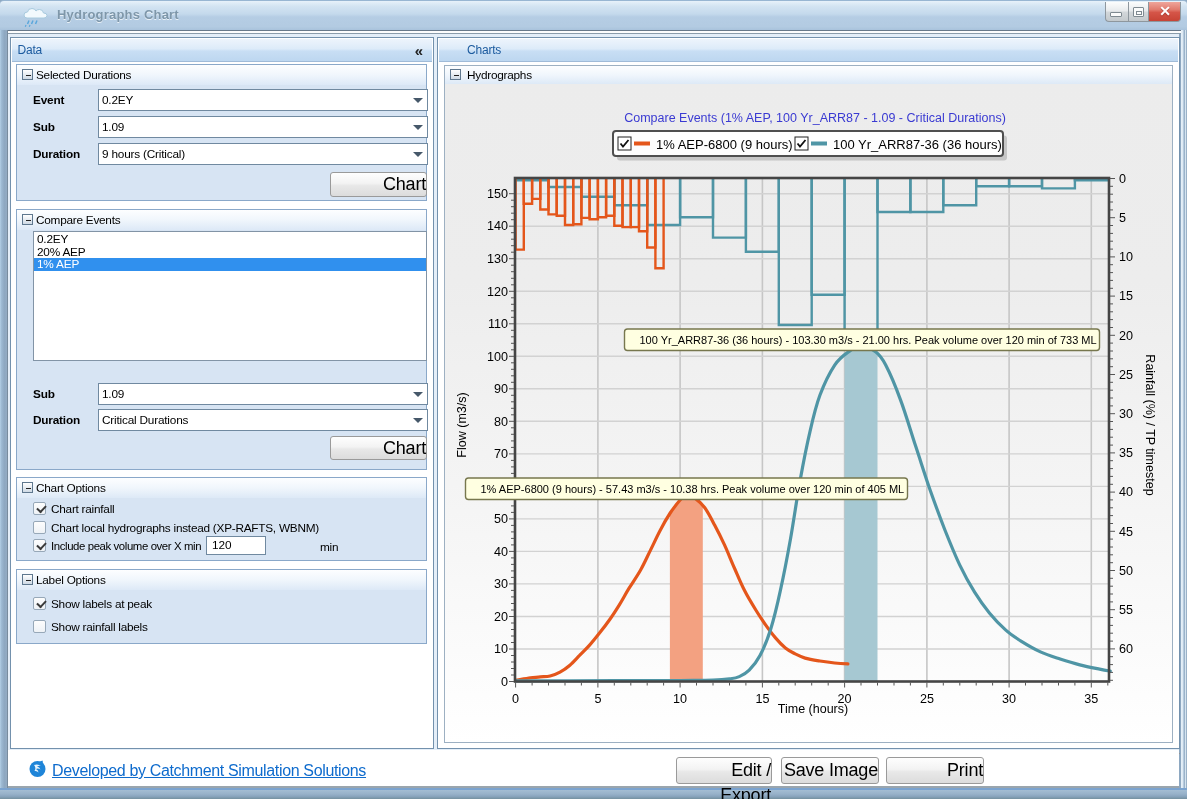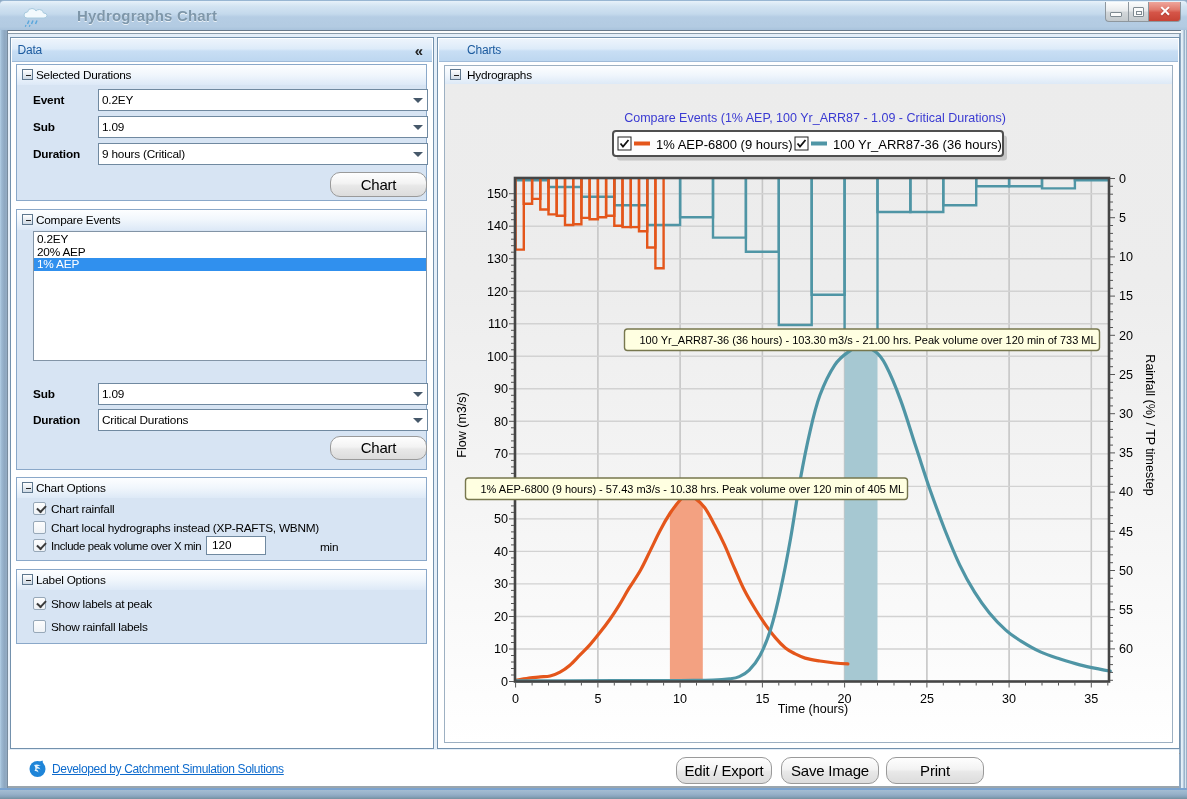--- a/index.html
+++ b/index.html
@@ -4,22 +4,22 @@
 <style>
 * { margin:0; padding:0; box-sizing:border-box; }
 html,body { width:1187px; height:799px; overflow:hidden; }
 body { font-family:"Liberation Sans", sans-serif; position:relative; background:#8ea8c1; }
 .abs { position:absolute; }
 
 
 #titlebar { left:0; top:0; width:1187px; height:30px; border-radius:4px 4px 0 0;
   background:linear-gradient(#e7f1fa 0%, #d3e4f2 18%, #c4d9ec 45%, #b5cde4 55%, #b3cbe2 88%, #a9c3dc 100%);
   border-top:1px solid #98b6d2; }
-#title-text { left:57px; top:7px; font-size:15px; font-weight:bold; color:#7e97aa; letter-spacing:0.2px;
-  text-shadow:0 1px 0 rgba(255,255,255,0.7);margin-left:20px; }
+#title-text { left:57px; top:7px; font-size:13px; font-weight:bold; color:#7e97aa; letter-spacing:0.2px;
+  text-shadow:0 1px 0 rgba(255,255,255,0.7); }
 #frame-l { left:0; top:30px; width:8px; height:758px; background:linear-gradient(90deg,#b4d0e6 0%,#9db9d2 20%,#8ea8c1 55%,#93abc3 86%,#63727e 100%); }
 #frame-r { left:1181px; top:30px; width:6px; height:758px; background:linear-gradient(90deg,#e8f1f8 0%,#dce9f4 30%,#8fa9c2 55%,#d5e4f0 75%,#7d98b2 100%); }
 #frame-b { left:0; top:788px; width:1187px; height:11px; background:linear-gradient(#7ba3cf 0%, #7ba3cf 14%, #a4bdd3 18%, #97b1c9 55%, #8aa5be 75%, #74909f 100%); }
 #client { left:8px; top:30px; width:1171px; height:758px; background:#e4eef8; }
 #sunken { left:2px; top:30px; width:1183px; height:4px; border-top:1.2px solid #68798a; border-bottom:1px solid #8a9cab; background:#fdfdfd; }
 
 
 .wbtn { top:2px; height:20px; border:1px solid #8e979e; border-top:none; }
 #btn-min { left:1105px; width:23px; border-radius:0 0 0 4px; border-right:none;
   background:linear-gradient(#fcfdfd 0%, #e8ebed 45%, #d2d7da 55%, #c3c9cd 100%); }
@@ -54,38 +54,38 @@
 .gicon::after { content:""; position:absolute; left:2.5px; top:4.5px; width:5px; height:1px; background:#222; }
 
 #grp-sel   { left:16px; top:64px;  width:411px; height:137px; }
 #grp-cmp   { left:16px; top:209px; width:411px; height:261px; }
 #grp-chopt { left:16px; top:477px; width:411px; height:84px; }
 #grp-lopt  { left:16px; top:569px; width:411px; height:75px; }
 
 .lbl { font-weight:bold; font-size:11.8px; letter-spacing:-0.2px; color:#000; }
 .combo { background:#fff; border:1px solid #7089a0; height:22px; font-size:11.8px; letter-spacing:-0.2px; color:#000; padding-left:3px; line-height:20px; }
 .carrow { position:absolute; right:4px; top:8px; width:0; height:0; border-left:5px solid transparent; border-right:5px solid transparent; border-top:5.5px solid #46586a; }
-.btn { background:linear-gradient(#fefefe 0%, #f3f3f3 45%, #e8e8e8 55%, #dcdcdc 100%); border:1px solid #9a9a9a; border-radius:10px;
-  font-size:15px; letter-spacing:-0.2px; color:#000; text-align:center; }
+.btn { background:linear-gradient(#fefefe 0%, #f3f3f3 45%, #e8e8e8 55%, #dcdcdc 100%); border:1px solid #9a9a9a; border-radius:3px;
+  font-size:18px; letter-spacing:-0.2px; color:#000; text-align:right; }
 
 
 .cb { width:13px; height:13px; background:linear-gradient(#fdfdfd,#eef2f6); border:1px solid #97a8b8; border-radius:2px; }
 .cb.on::after { content:""; position:absolute; left:2.5px; top:2px; width:7px; height:4px; border-left:2px solid #3a3a3a; border-bottom:2px solid #3a3a3a; transform:rotate(-47deg); }
 .cbt { font-size:11.8px; letter-spacing:-0.25px; color:#000; }
 
 
 #listbox { left:33px; top:231px; width:394px; height:130px; background:#fff; border:1px solid #8294a6; font-size:11.8px; letter-spacing:-0.2px; padding-top:1px; }
 #listbox div { height:12.6px; line-height:12.5px; padding-left:3px; }
 #listbox div.sel { background:#3090ee; color:#fff; }
 
 
 #footline { left:8px; top:752.5px; width:1172px; height:1.5px; background:#939393; }
 #footer { left:8px; top:750px; width:1171px; height:38px; background:#fff; border-bottom:2px solid #9aa5ad; }
 #csslogo { left:29px; top:759px; width:17px; height:17px; }
-#devlink { left:52px; top:762px; font-size:12px; color:#0e6bcd; text-decoration:underline; letter-spacing:-0.35px; }
+#devlink { left:52px; top:762px; font-size:16px; color:#0e6bcd; text-decoration:underline; letter-spacing:-0.35px; }
 .fbtn { top:757px; height:27px; line-height:25px; }
 #b-edit { left:676px; width:96px; }
 #b-save { left:781px; width:98px; }
 #b-print { left:886px; width:98px; }
 
 
 #grp-hyd { left:444px; top:65px; width:729px; height:678px; border:1px solid #9db0c2; background:#fff; }
 #grp-hyd .content { position:absolute; left:0; top:18px; right:0; bottom:0; background:linear-gradient(#ececec 0%, #ededed 30%, #f5f5f5 65%, #ffffff 100%); }
 </style>
 </head>

